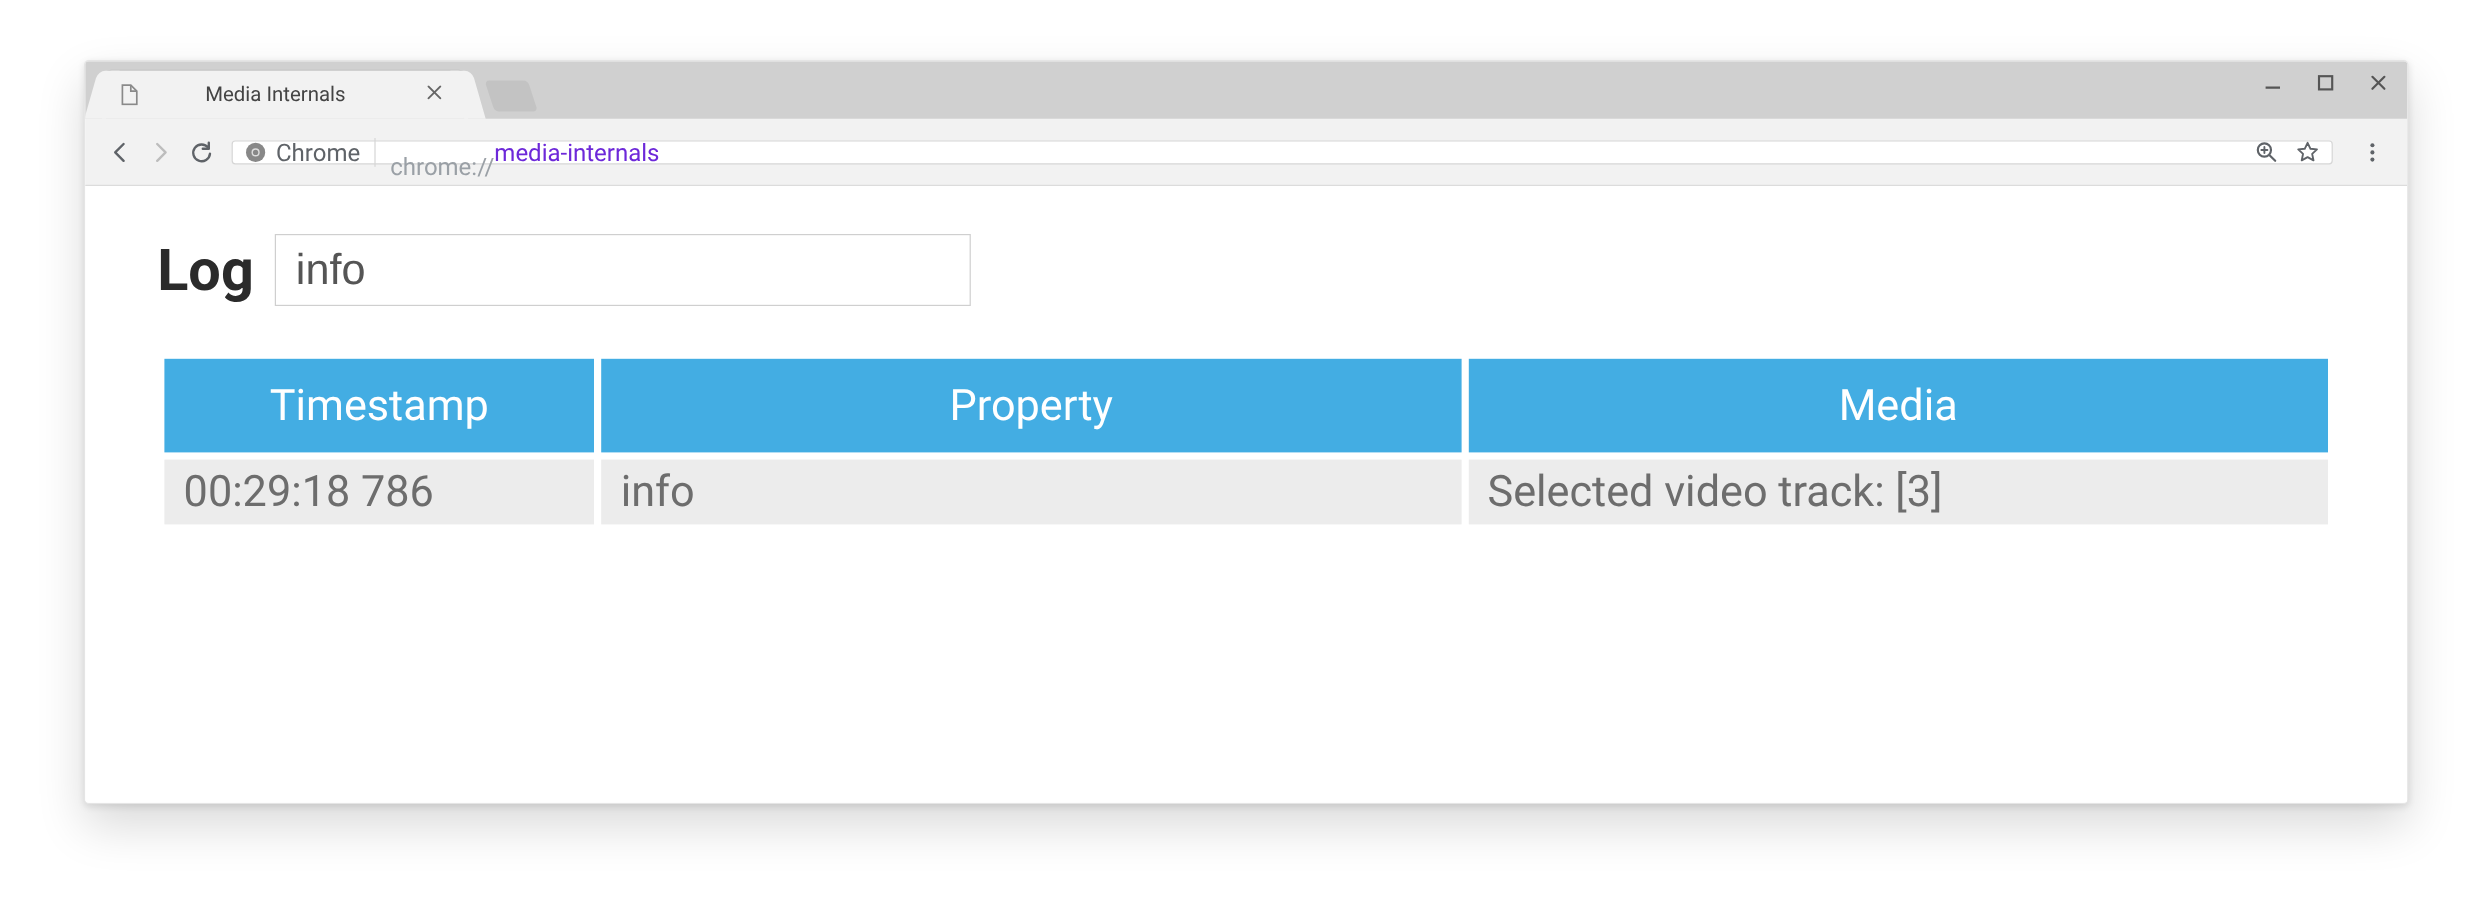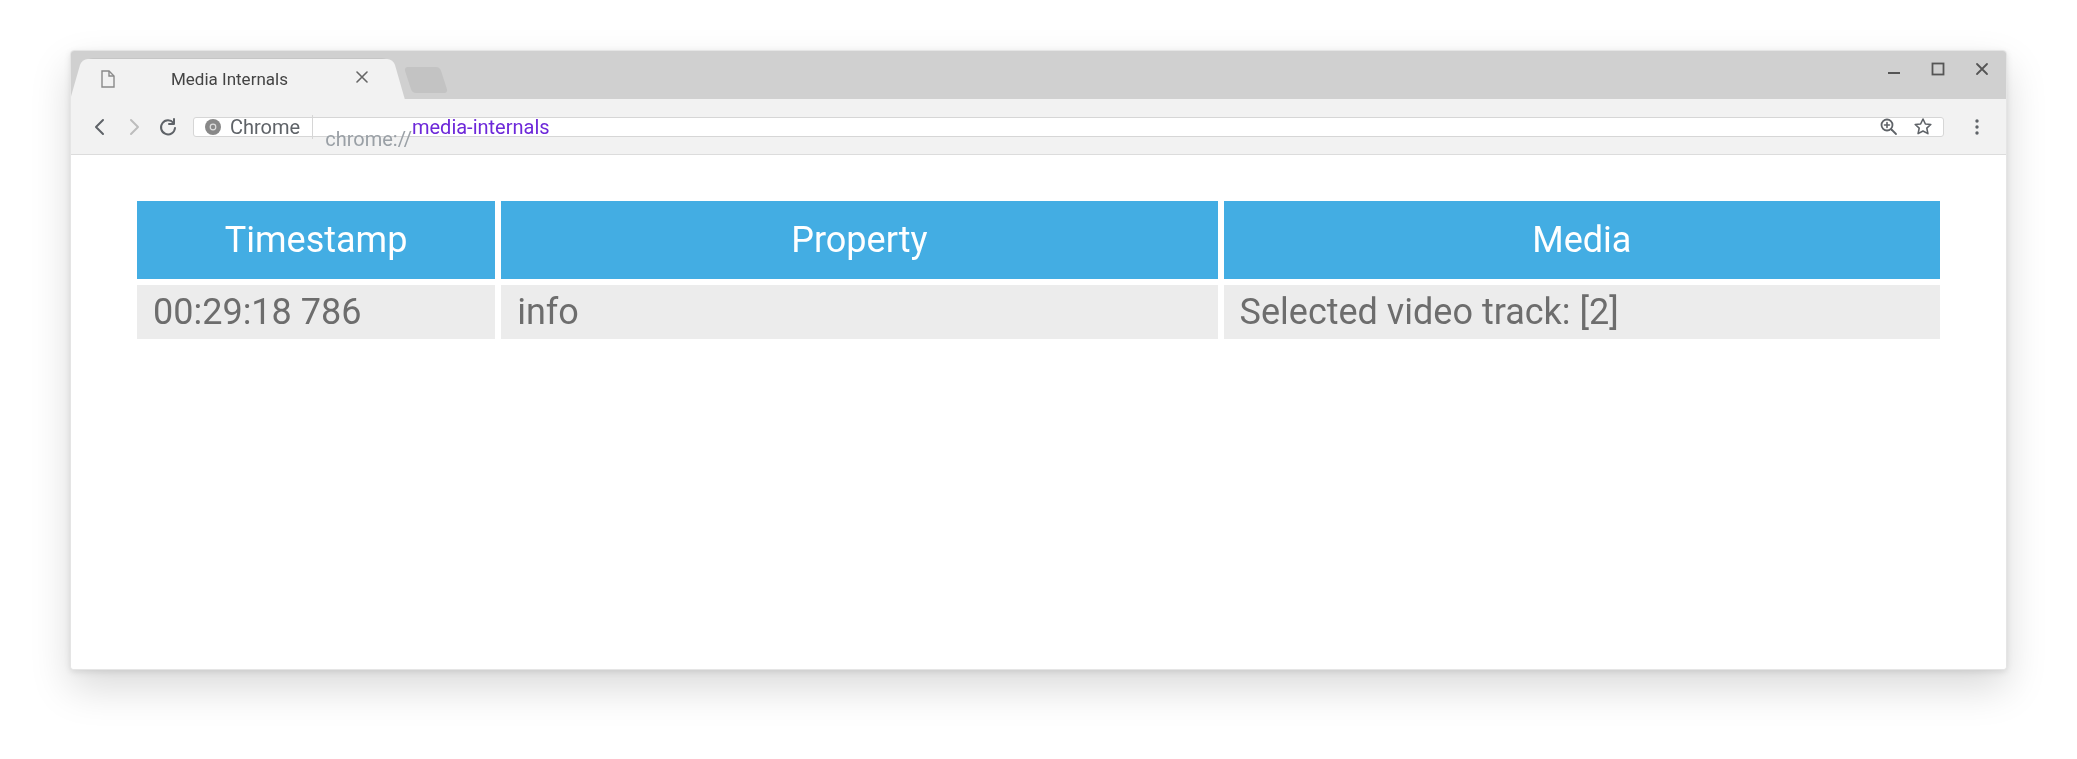--- a/index.html
+++ b/index.html
@@ -285,38 +285,42 @@
       <span class="menu-btn">
         <svg width="18" height="18" viewBox="0 0 18 18">
             <circle cx="9" cy="3" r="1.7" fill="#5f6368"></circle>
             <circle cx="9" cy="9" r="1.7" fill="#5f6368"></circle>
             <circle cx="9" cy="15" r="1.7" fill="#5f6368"></circle>
           </svg>
       </span>
     </div>
 
     <div class="content">
+      <div class="log-header">
+        <span class="log-title">Log</span>
+        <input class="filter-input" type="text" value="info" style="">
+      </div>
 
       <table class="log">
         <colgroup>
             <col class="c1">
             <col class="c2">
             <col class="c3">
           </colgroup>
         <thead>
           <tr>
             <th>Timestamp</th>
             <th>Property</th>
             <th>Media</th>
           </tr>
         </thead>
         <tbody>
           <tr>
             <td>00:29:18 786</td>
             <td>info</td>
-            <td>Selected video track: [2]</td>
+            <td>Selected video track: [3]</td>
           </tr>
         </tbody>
       </table>
     </div>
 
   </div>
 </div>
 
 </body></html>

